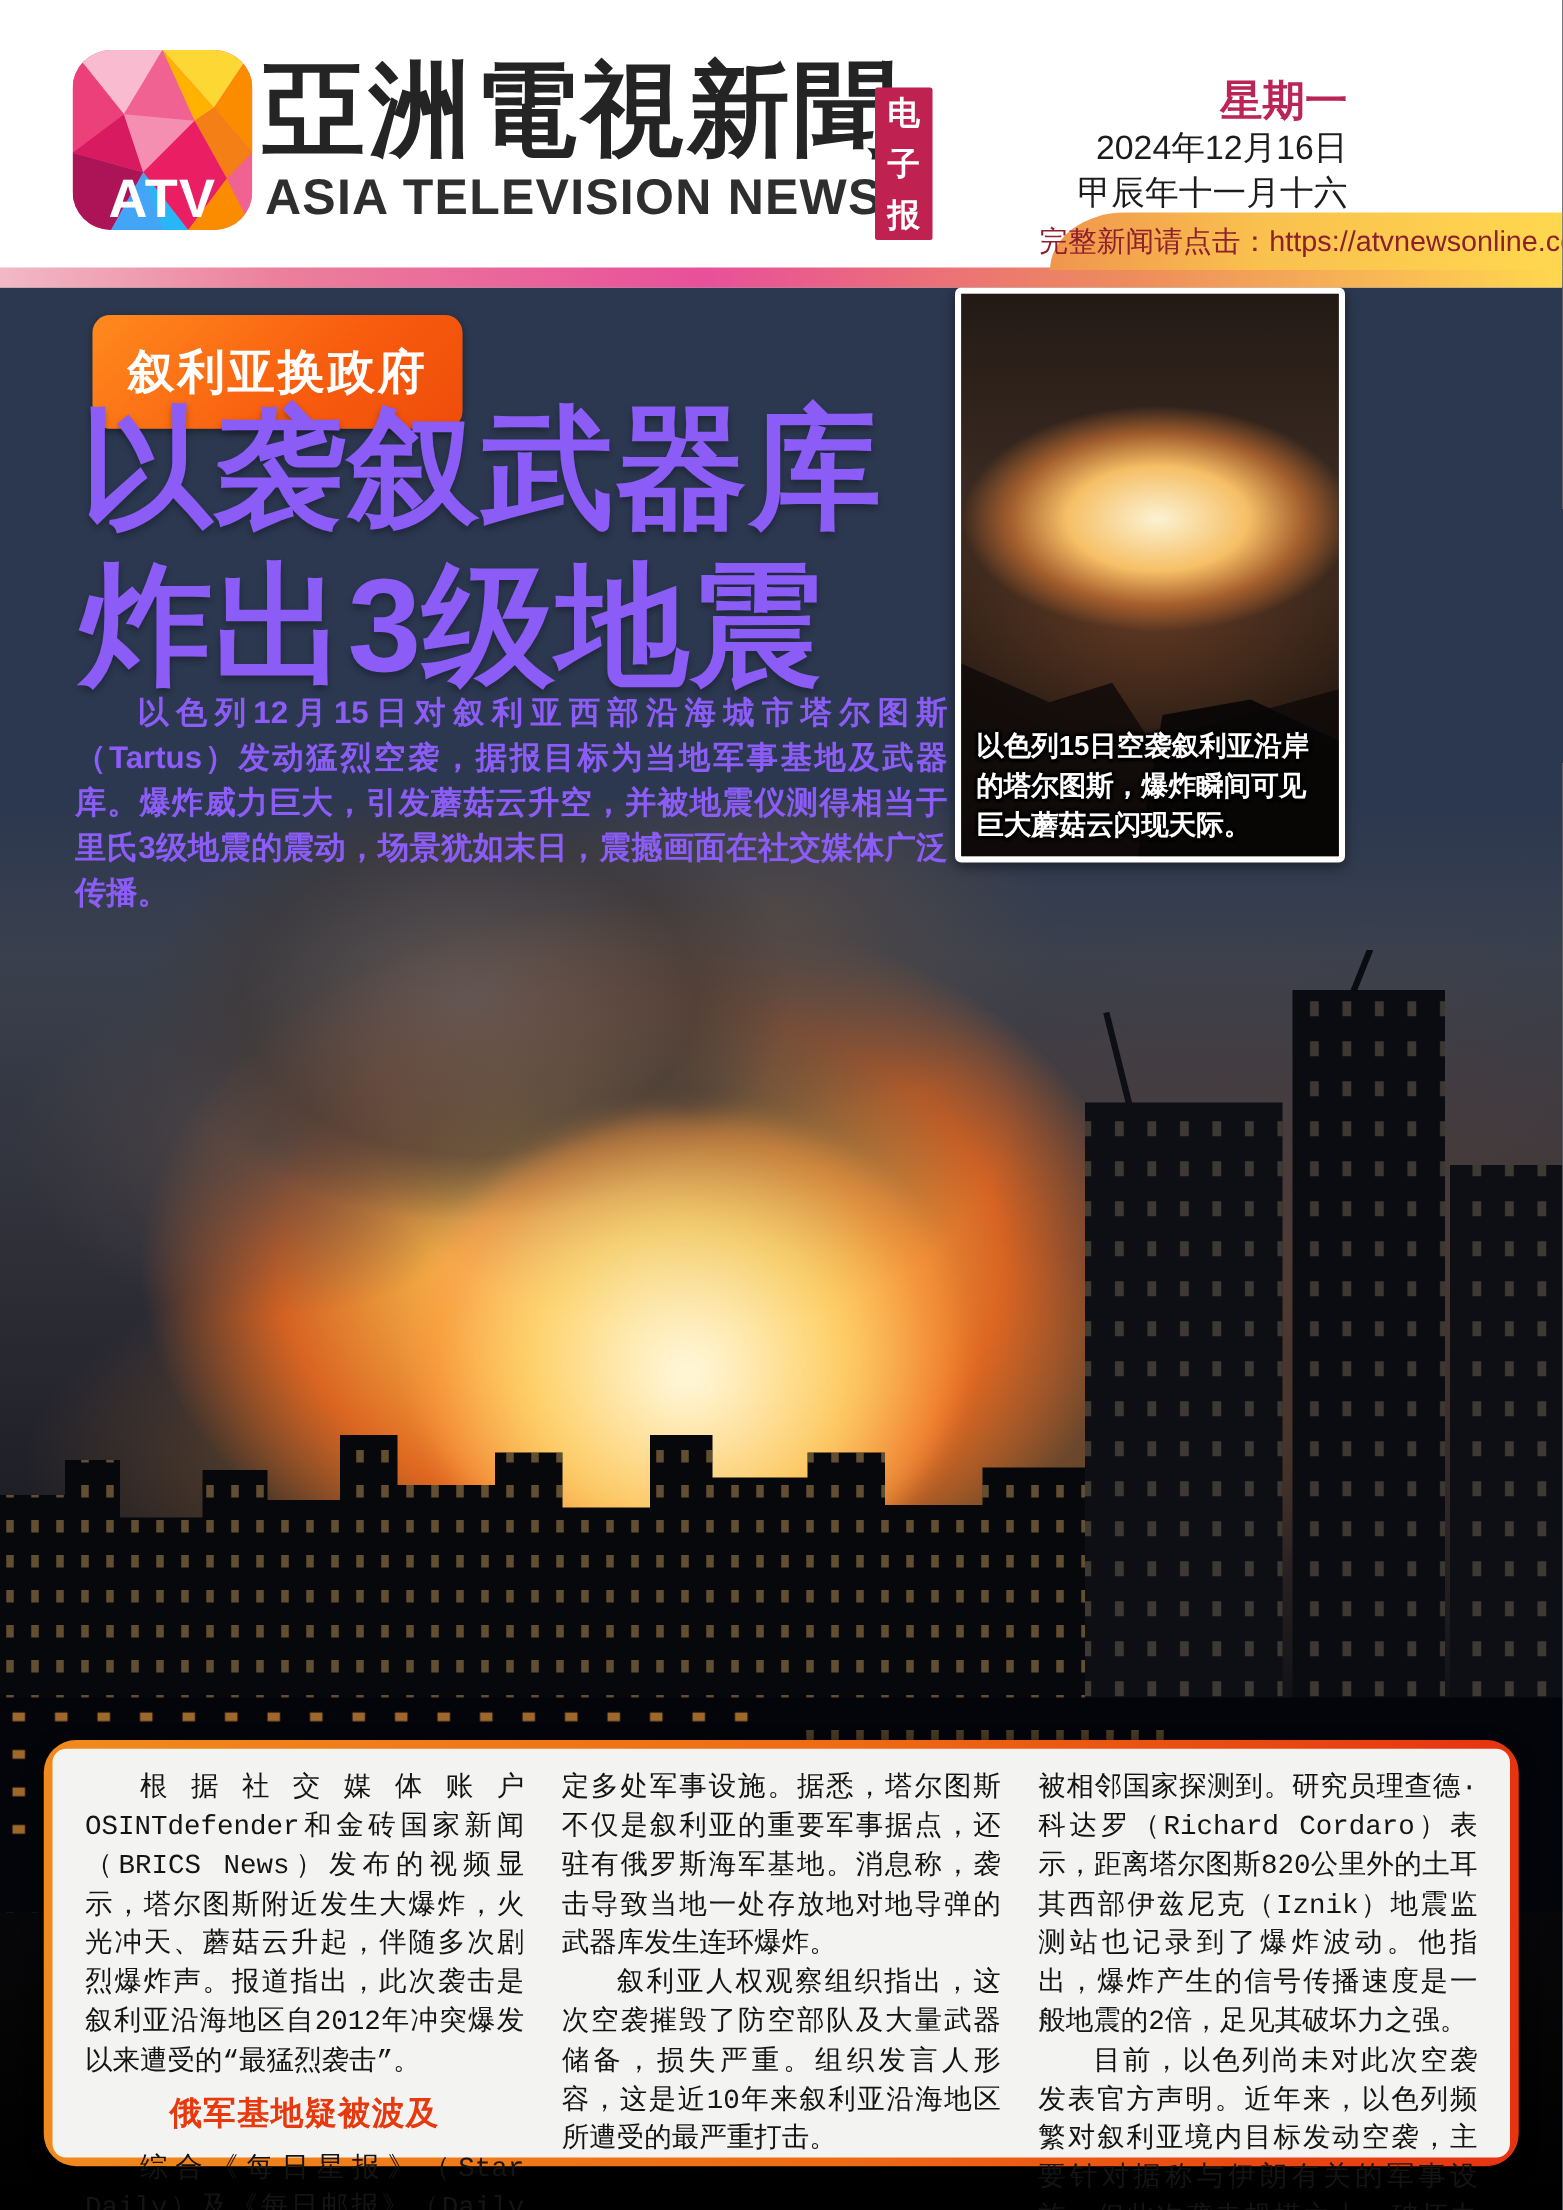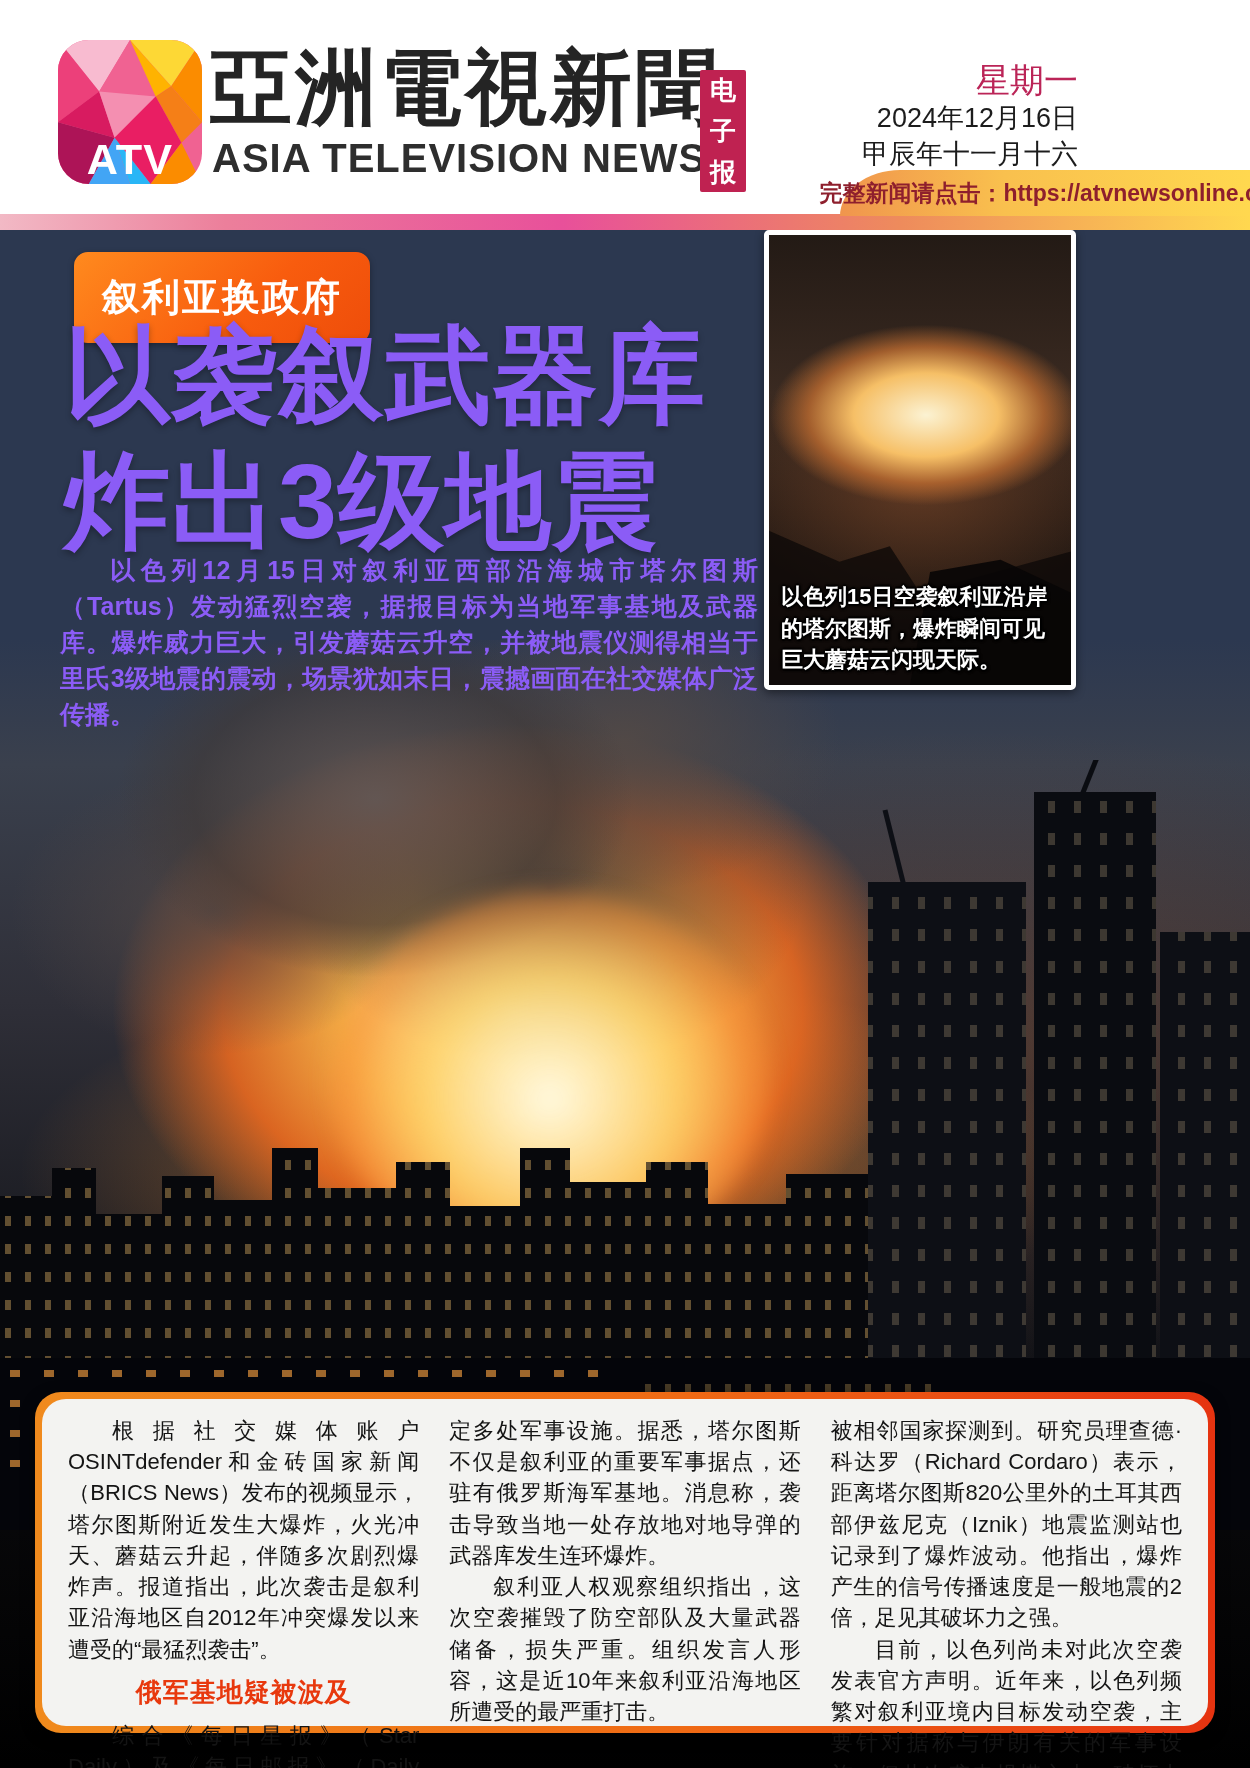--- a/index.html
+++ b/index.html
@@ -6,27 +6,27 @@
   #page{position:relative;width:1250px;height:1768px;margin:0 auto;background:#ffffff;overflow:hidden;
         font-family:"Liberation Sans","DejaVu Sans",sans-serif;}
   
   .header{position:absolute;top:0;left:0;width:1250px;height:216px;background:#ffffff;z-index:6;}
   .logo{position:absolute;left:58px;top:40px;width:144px;height:144px;}
   .title-zh{position:absolute;left:210px;top:34px;font-size:82px;font-weight:900;color:#242424;letter-spacing:3px;white-space:nowrap;}
   .title-en{position:absolute;left:212px;top:136px;font-size:40px;font-weight:800;color:#2e2e2e;letter-spacing:1px;white-space:nowrap;}
   .edition{position:absolute;left:700px;top:70px;width:46px;height:122px;background:#bf2251;color:#fff;
            display:flex;flex-direction:column;align-items:center;justify-content:center;gap:6px;
            font-size:26px;font-weight:700;border-radius:2px;}
-  .weekday{position:absolute;right:172px;top:58px;font-size:34px;font-weight:400;color:#bb2457;text-align:right;}
+  .weekday{position:absolute;right:172px;top:58px;font-size:34px;font-weight:700;color:#bb2457;text-align:right;}
   .hdate{position:absolute;right:172px;top:100px;font-size:27px;color:#1c1c1c;text-align:right;}
   .hlunar{position:absolute;right:172px;top:136px;font-size:27px;color:#1c1c1c;text-align:left;}
   .ribbon{position:absolute;right:0;top:170px;height:46px;width:410px;z-index:7;
           background:linear-gradient(90deg,#f0954d 0%,#f9c04e 40%,#ffd84f 100%);
           border-top-left-radius:60px 46px;display:flex;align-items:center;justify-content:center;
-          color:#8e1f2d;font-size:23px;font-weight:700;padding-left:28px;box-sizing:border-box;white-space:nowrap;}
+          color:#8e1f2d;font-size:23px;font-weight:400;padding-left:28px;box-sizing:border-box;white-space:nowrap;}
   .ribbon a{color:#8e1f2d;text-decoration:none;}
   .pinkbar{position:absolute;left:0;top:214px;width:1250px;height:16px;z-index:6;
            background:linear-gradient(90deg,#f2b9c5 0%,#ec7f9b 18%,#e8509a 45%,#ee8b5c 72%,#ffd84f 100%);}
   
   .navy{position:absolute;left:0;top:230px;width:1250px;height:1538px;background:#2c3850;}
   .badge{position:absolute;left:74px;top:252px;z-index:5;padding:20px 28px;border-radius:14px;
          background:linear-gradient(135deg,#ff8a1e 0%,#f85c0e 60%,#ee4d0a 100%);
          color:#fff;font-size:38px;font-weight:800;letter-spacing:2px;box-shadow:0 2px 6px rgba(0,0,0,.35);}
   .headline{position:absolute;left:64px;top:312px;z-index:5;color:#8b5cf6;font-weight:900;
             font-size:106px;line-height:1.19;letter-spacing:1px;white-space:nowrap;
@@ -55,22 +55,22 @@
       radial-gradient(ellipse 680px 260px at 44% 47%,rgba(255,150,50,.6) 0%,rgba(200,100,40,0) 78%),
       radial-gradient(ellipse 900px 420px at 78% 36%,rgba(150,85,45,.35) 0%,rgba(80,50,35,0) 75%),
       linear-gradient(180deg,#2c3850 0%,#3a404d 11%,#2f2f38 32%,#191a20 55%,#08080a 76%,#000 100%);}
   .fire-core{position:absolute;left:330px;top:250px;width:440px;height:380px;border-radius:50%;filter:blur(10px);
     background:radial-gradient(ellipse at 50% 55%,rgba(255,252,230,.95) 0%,rgba(255,214,110,.85) 40%,rgba(255,150,60,.5) 65%,rgba(255,120,40,0) 80%);}
   .skyline{position:absolute;left:0;top:120px;width:1250px;height:770px;}
   
   .artbox-outer{position:absolute;left:35px;top:1392px;width:1180px;height:341px;z-index:8;border-radius:26px;
                 background:linear-gradient(90deg,#f08a1d 0%,#ef6a14 55%,#e63310 100%);padding:7px;box-sizing:border-box;
                 box-shadow:0 4px 14px rgba(0,0,0,.5);}
-  .artbox{width:100%;height:100%;background:#f3f3f1;border-radius:24px;box-sizing:border-box;
-          padding:16px 26px;display:flex;gap:30px;}
+  .artbox{width:100%;height:100%;background:#f3f3f1;border-radius:11px;box-sizing:border-box;
+          padding:16px 26px;display:flex;gap:30px;font-family:Liberation Mono, monospace;}
   .col{flex:1;font-size:22px;line-height:1.42;color:#141414;text-align:justify;}
   .col p{margin:0;}
   .col p.ind{text-indent:2em;}
   .subhead{color:#e8380d;font-size:26px;font-weight:800;text-align:center;margin:9px 0 9px 0;letter-spacing:1px;}
 </style>
 </head>
 <body>
 
 <div id="page">
 

